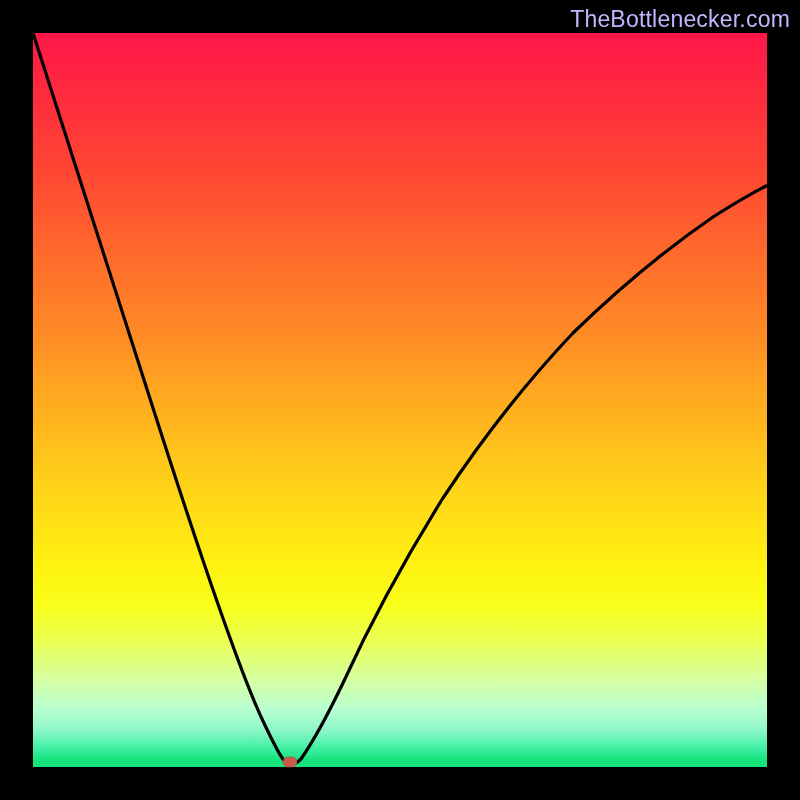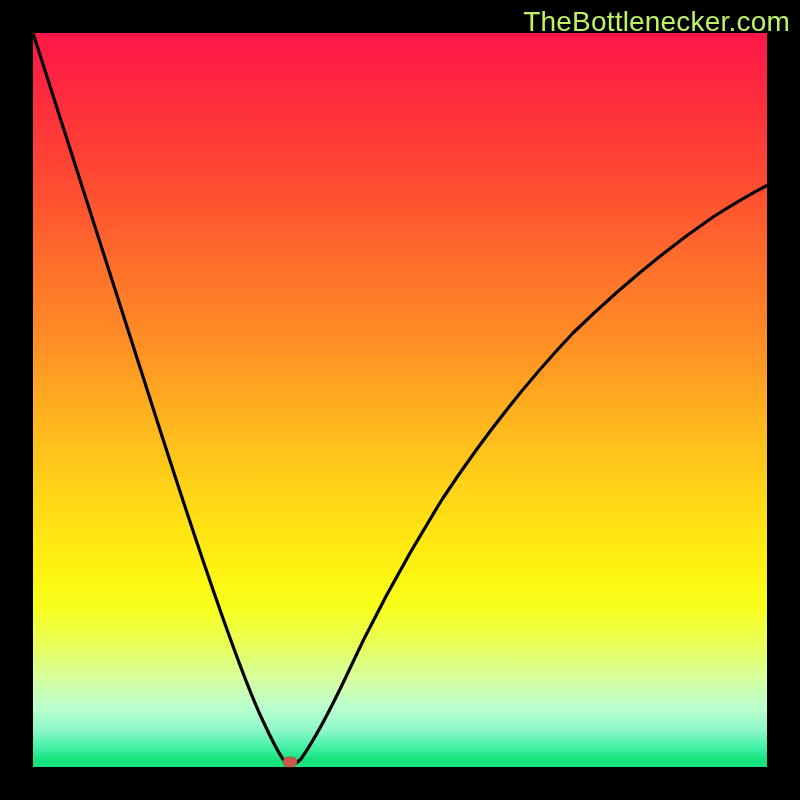--- a/index.html
+++ b/index.html
@@ -43,22 +43,22 @@
       #8ef7c8 95%,
       #3ef0a3 97.5%,
       #17e37c 99%,
       #17e37c 100%
     );
   }
   .watermark {
     position: absolute;
     top: 6px;
     right: 10px;
-    color: #bef264;
-    font-size: 28px;
+    color: #c4b5fd;
+    font-size: 23px;
     letter-spacing: 0.2px;
     font-weight: 500;
     user-select: none;
   }
   svg.curve {
     position: absolute;
     left: 33px;
     top: 33px;
     width: 734px;
     height: 734px;

